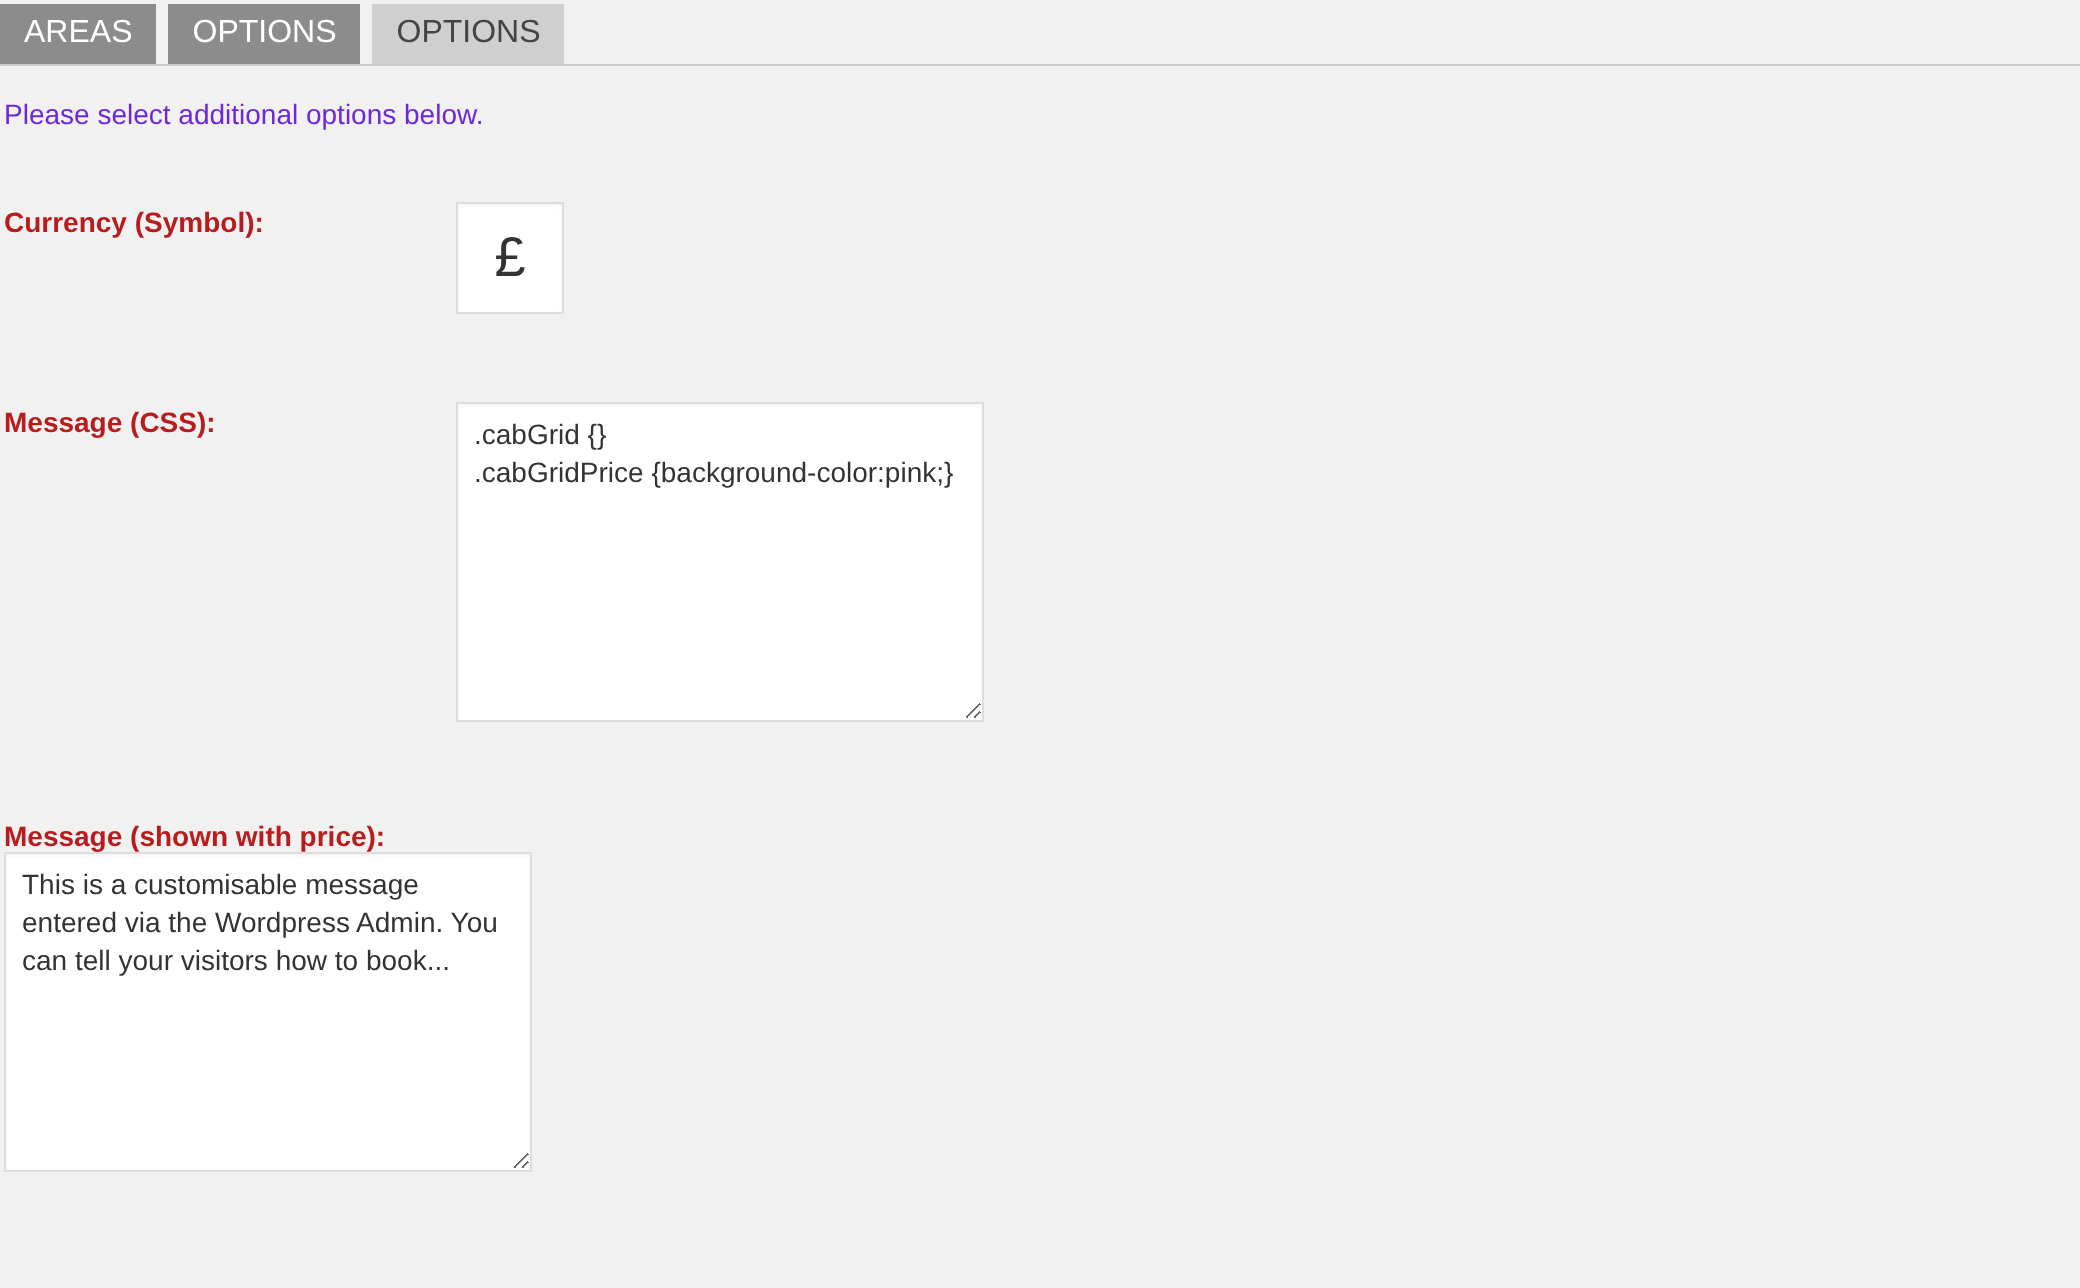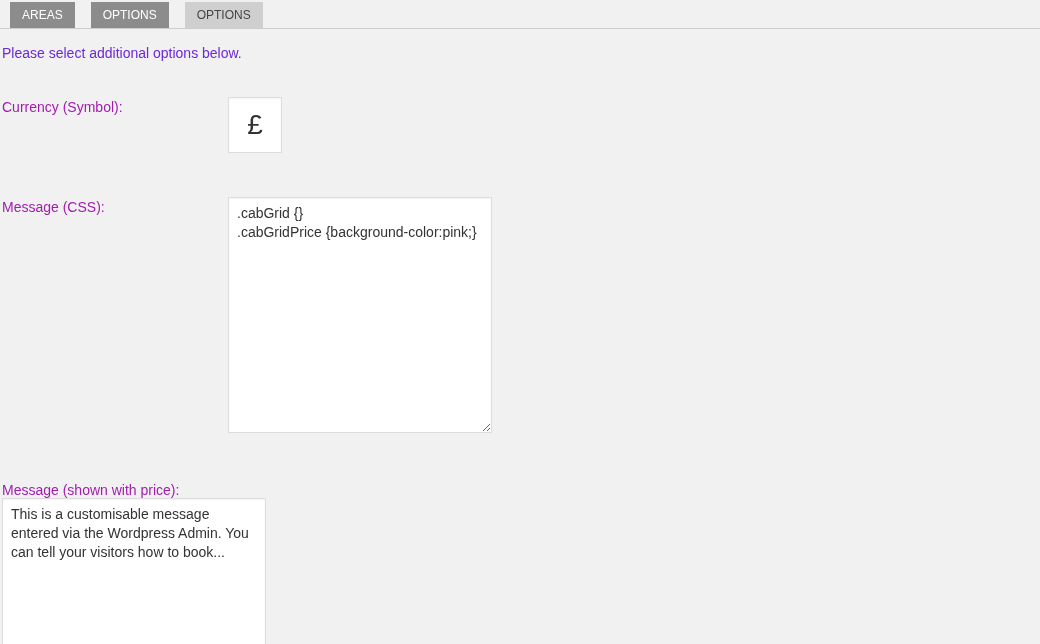--- a/index.html
+++ b/index.html
@@ -17,27 +17,26 @@
     }
     .tabs-wrapper {
       padding-top: 2px;
       border-bottom: 1px solid #ccc;
       display: flex;
       gap: 6px;
     }
     .tab {
       display: inline-block;
       padding: 6px 12px;
-      font-size: 12px;
+      font-size: 16px;
       font-weight: 500;
       color: #fff;
       cursor: pointer;
       text-align: center;
       user-select: none;
-      margin-left: 10px;
     }
     .tab.inactive {
       background: #8c8c8c;
     }
     .tab.active {
       background: #cfcfcf;
       color: #444;
     }
     .content {
       padding: 16px 0 0 2px;
@@ -52,41 +51,41 @@
       align-items: flex-start;
       margin-bottom: 44px;
     }
     .form-row:last-child {
       margin-bottom: 0;
       flex-direction: column;
     }
     .form-label {
       width: 226px;
       font-size: 14px;
-      font-weight: 400;
-      color: #a21caf;
+      font-weight: 700;
+      color: #b91c1c;
       padding-top: 2px;
     }
     .form-field {
       flex: 0 0 auto;
     }
     .currency-input {
       width: 54px;
       height: 56px;
       font-size: 28px;
       text-align: center;
       border: 1px solid #ddd;
       background: #fff;
       font-family: inherit;
       color: #333;
       box-shadow: inset 0 1px 2px rgba(0,0,0,0.05);
     }
     .textarea-field {
       width: 264px;
-      height: 236px;
+      height: 160px;
       border: 1px solid #ddd;
       background: #fff;
       font-family: inherit;
       font-size: 14px;
       color: #333;
       padding: 6px 8px;
       resize: both;
       line-height: 1.35;
       box-shadow: inset 0 1px 2px rgba(0,0,0,0.05);
     }

